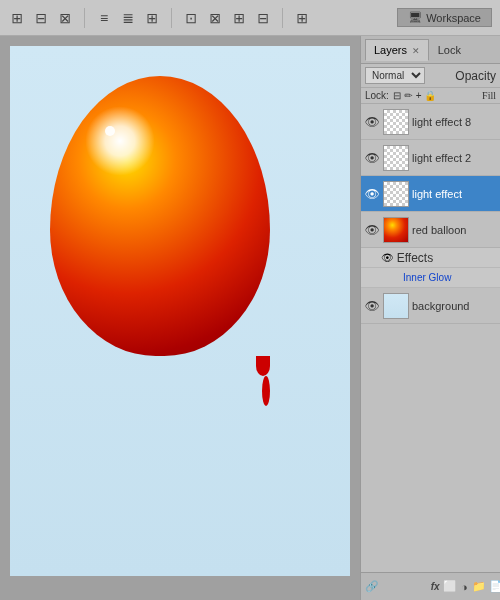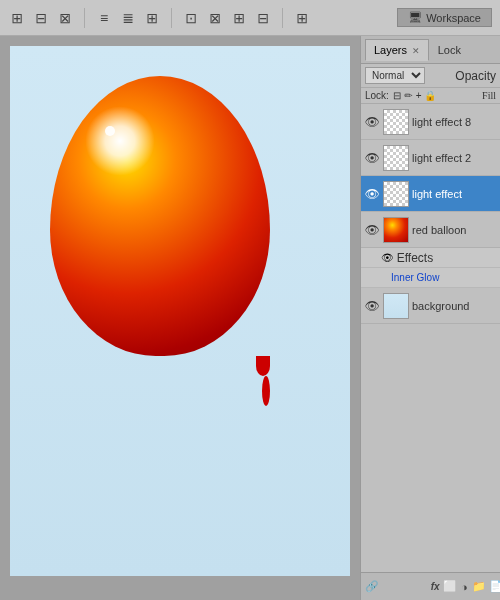--- a/index.html
+++ b/index.html
@@ -416,21 +416,21 @@
           <div class="thumb-balloon"></div>
         </div>
         <span class="layer-name">red balloon</span>
       </div>
 
       <div class="sub-layer-indent">
         <span style="font-size:10px;">👁</span>
         <span class="layer-name" style="color:#333;font-size:12px;">Effects</span>
       </div>
 
-      <div class="sub-layer-indent" style="padding-left:30px;align-items:center;">
+      <div class="sub-layer-indent" style="padding-left:42px;align-items:center;">
         <span class="layer-name">Inner Glow</span>
       </div>
 
 
       <div class="layer-row">
         <div class="layer-visibility">👁</div>
         <div class="layer-thumb">
           <div class="thumb-bg"></div>
         </div>
         <span class="layer-name">background</span>

